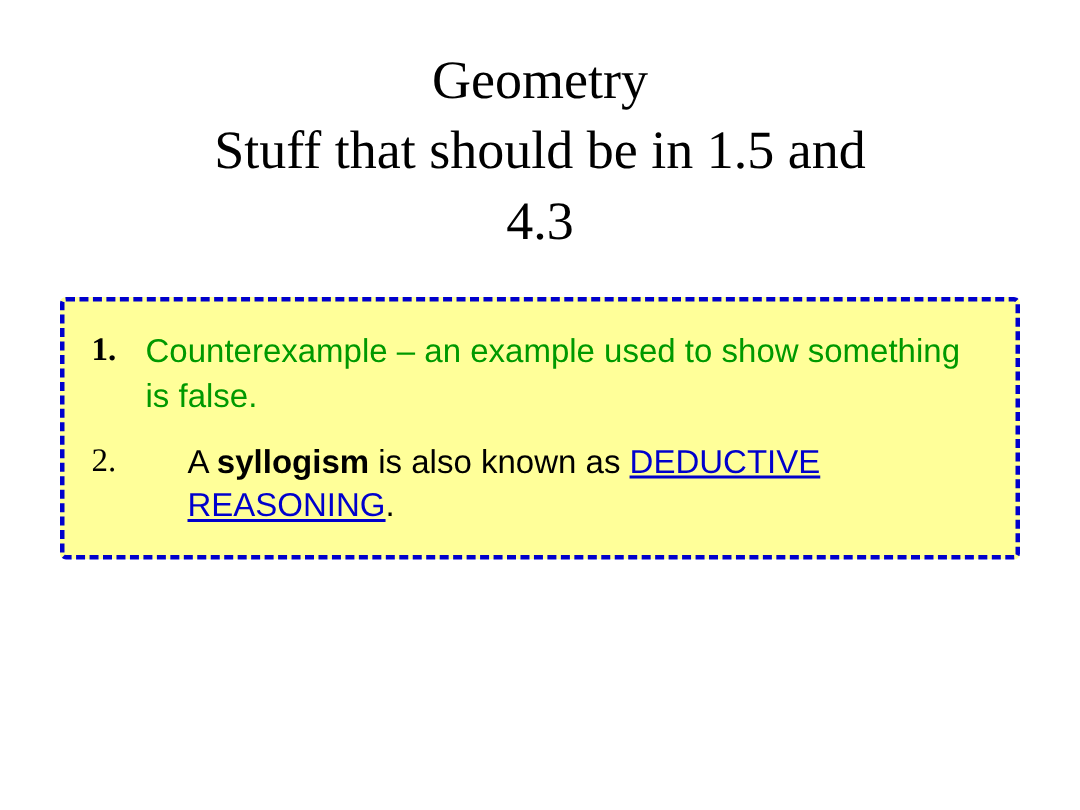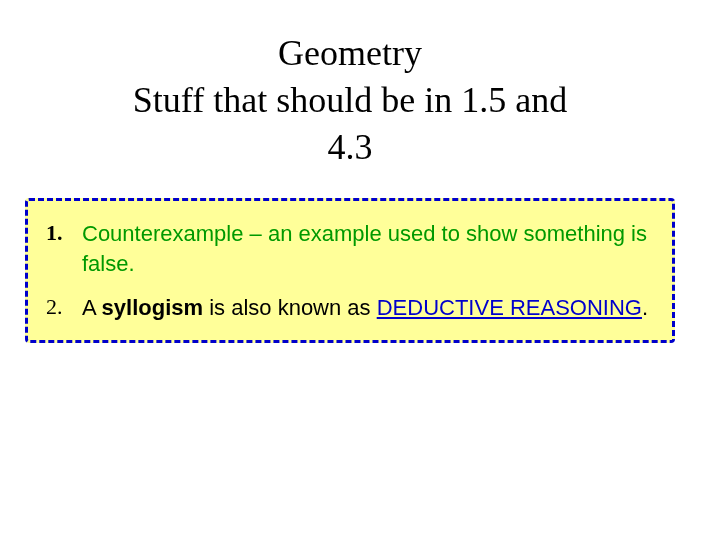--- a/index.html
+++ b/index.html
@@ -15,22 +15,21 @@
       font-family: 'Times New Roman', Times, serif;
       overflow: hidden;
     }
 
     .slide {
       width: 720px;
       height: 540px;
       background: #ffffff;
       display: flex;
       flex-direction: column;
-      align-items: center;
-      padding: 30px 40px 30px 20px;
+      padding: 30px 40px 30px 40px;
     }
 
     .title-section {
       text-align: center;
       margin-bottom: 28px;
     }
 
     .title-text {
       font-size: 36px;
       font-weight: normal;
@@ -85,20 +84,21 @@
     .item-text .dash-text {
       color: #009900;
       font-weight: normal;
     }
 
     .item-text-2 {
       font-size: 22px;
       color: #000000;
       font-family: Arial, sans-serif;
       line-height: 1.35;
+      margin-left: 28px;
     }
 
     .item-text-2 .term {
       font-weight: bold;
       color: #000000;
     }
 
     .deductive-link {
       color: #0000cc;
       text-decoration: underline;

